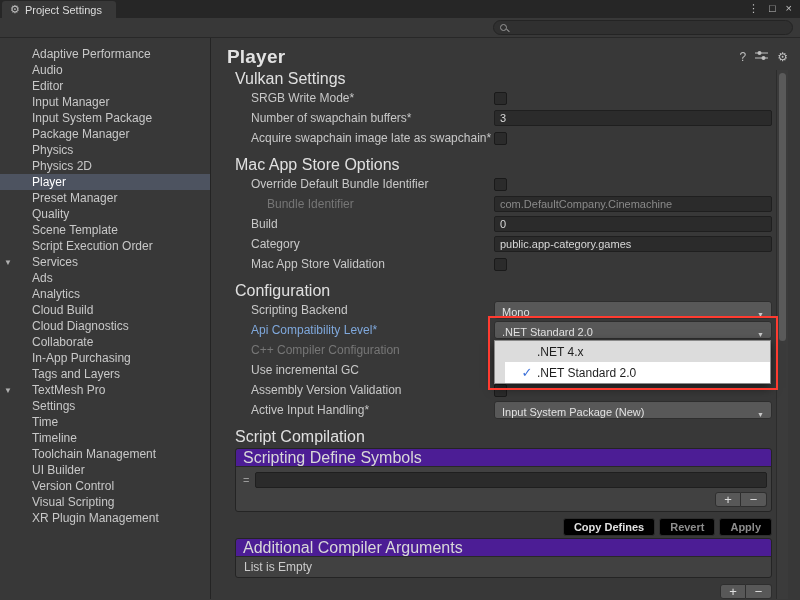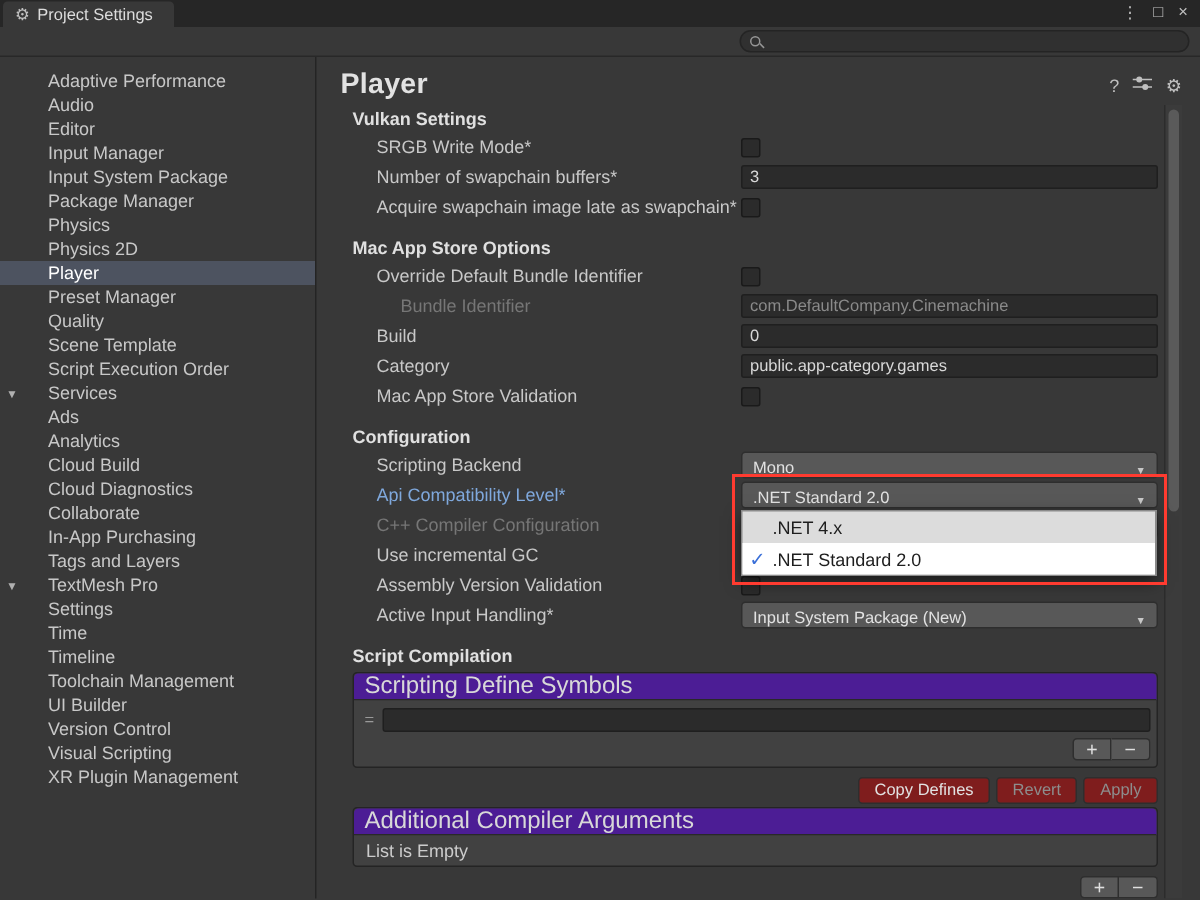--- a/index.html
+++ b/index.html
@@ -41,21 +41,21 @@
   .side-item.child { padding-left:32px; }
   .side-item .fold { position:absolute; left:4px; top:1px; font-size:8px; color:#b0b0b0; }
 
   .main { flex:1; position:relative; overflow:hidden; }
   .main-header { height:32px; display:flex; align-items:center; padding:6px 12px 0 16px; }
   .main-header h1 { font-size:19px; font-weight:bold; color:#e2e2e2; letter-spacing:.2px; }
   .header-icons { margin-left:auto; display:flex; gap:9px; color:#bfbfbf;
                   font-size:12px; align-items:center; }
 
   .content { padding:0 28px 0 24px; }
-  .sec-header { height:18px; line-height:18px; font-weight:bold; color:#e0e0e0; font-size:12px; }
+  .sec-header { height:18px; line-height:18px; font-weight:normal; color:#e0e0e0; font-size:16px; }
   .sec-gap { margin-top:8px; }
   .row { display:flex; align-items:center; height:20px; padding-left:16px; }
   .row .label { width:243px; flex:none; color:#c8c8c8; font-size:12px;
                 white-space:nowrap; overflow:hidden; }
   .label.blue { color:#7fa8dc; }
   .label.dim { color:#767676; }
   .label.indent { padding-left:16px; width:243px; }
   .ctrl { flex:1; display:flex; align-items:center; min-width:0; }
 
   .checkbox { width:13px; height:13px; background:#2b2b2b; border:1px solid #1a1a1a;
@@ -79,36 +79,36 @@
   .pm-row { display:flex; justify-content:flex-end; padding:2px 4px 4px 4px; }
   .pm-bar { display:flex; }
   .pm-btn { width:26px; height:15px; text-align:center; line-height:13px;
             background:#585858; border:1px solid #2e2e2e; color:#e0e0e0;
             font-size:13px; cursor:default; }
   .pm-btn:first-child { border-radius:3px 0 0 3px; }
   .pm-btn:last-child { border-radius:0 3px 3px 0; border-left:none; }
   .empty-row { height:20px; line-height:20px; padding:0 8px; color:#cccccc; font-size:12px; }
 
   .btn-row { display:flex; justify-content:flex-end; gap:4px; margin-top:6px; }
-  .ubtn { height:18px; padding:0 10px; background:#7f1d1d; border:1px solid #2e2e2e;
-          border-radius:3px; color:#e2e2e2; font-size:11px; font-family:inherit; }
+  .ubtn { height:18px; padding:0 10px; background:#000000; border:1px solid #2e2e2e;
+          border-radius:3px; color:#e2e2e2; font-size:11px; font-family:inherit;font-weight:bold; }
   .ubtn.disabled { color:#8d8d8d; }
 
   
   .scrollbar { position:absolute; top:32px; bottom:0; right:12px; width:12px;
                background:#3b3b3b; border-left:1px solid #2c2c2c; }
   .scrollbar .thumb { position:absolute; left:2px; right:2px; top:3px; height:268px;
                       background:#5a5a5a; border-radius:4px; }
 
   
   .dropdown-popup { position:absolute; left:494px; top:340px; width:277px;
                     background:#dcdcdc; border:1px solid #8a8a8a; z-index:5;
                     box-shadow:0 4px 10px rgba(0,0,0,.55); }
   .popup-item { height:21px; display:flex; align-items:center; font-size:12px;
-                color:#1e1e1e; padding-left:0; }
+                color:#1e1e1e; padding-left:12px;margin-left:10px; }
   .popup-item.selected { background:#ffffff; }
   .popup-item .check-space { width:20px; text-align:center; color:#3a6fd8;
                              font-size:13px; flex:none; }
   .red-box { position:absolute; left:488px; top:316px; width:290px; height:74px;
              border:2px solid #ff3b30; z-index:6; pointer-events:none; }
 </style>
 </head>
 <body>
 
 <div class="window">

